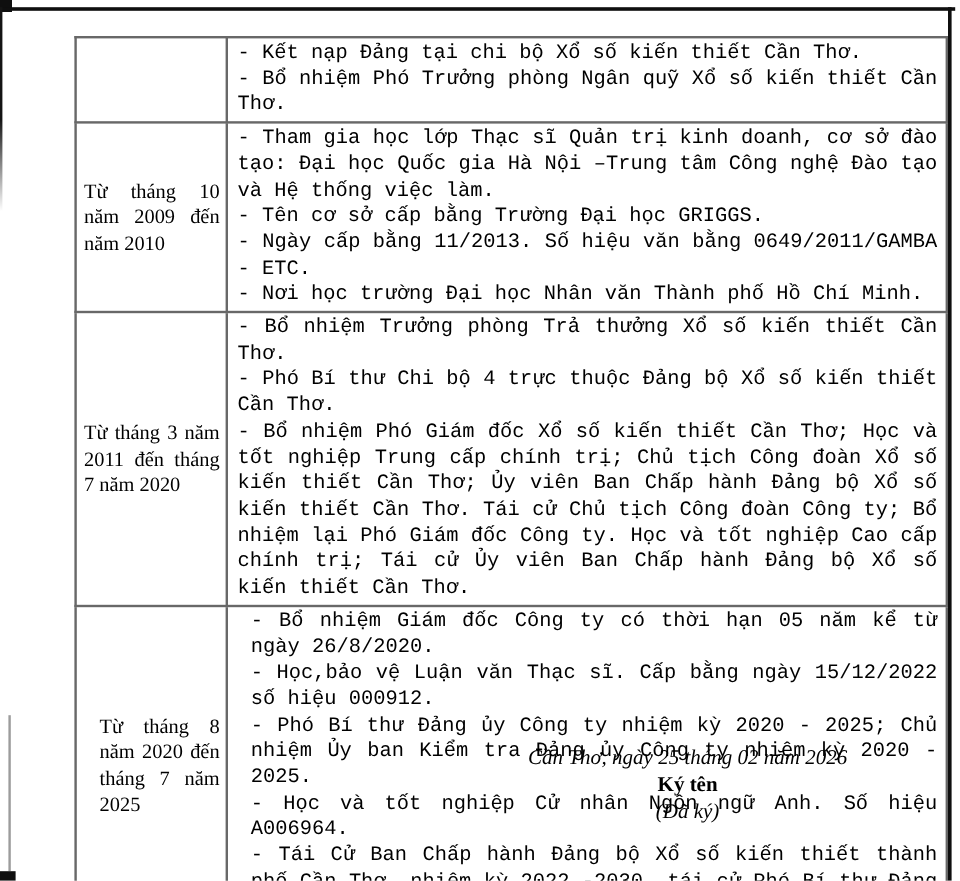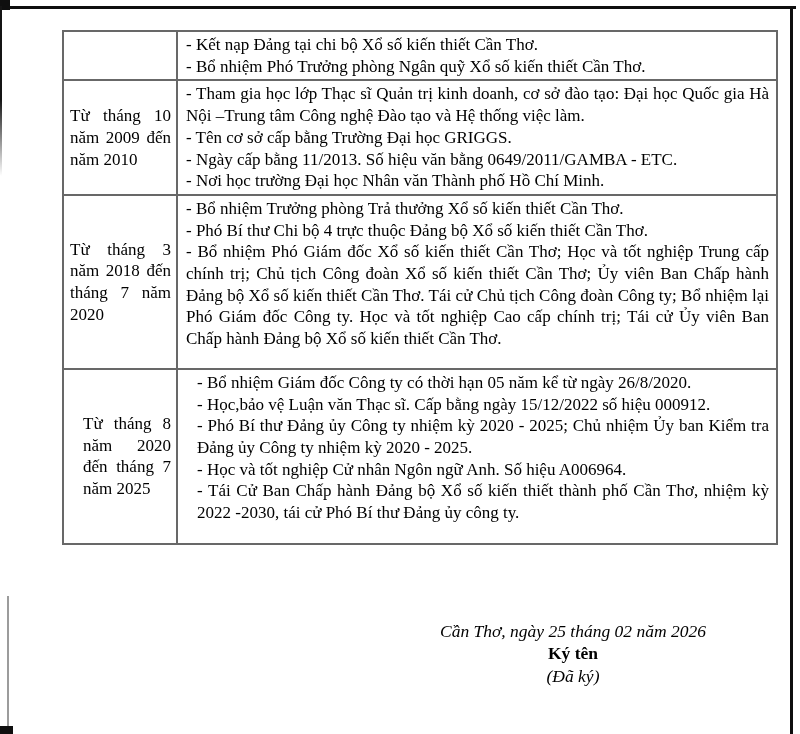--- a/index.html
+++ b/index.html
@@ -37,35 +37,35 @@
   }
   table.history td {
     border: 2px solid #686868;
     font-size: 17px;
     line-height: 21.7px;
     text-align: justify;
     box-sizing: border-box;
     overflow: hidden;
   }
   td.period {
-    width: 114px;
+    width: 126px;
     vertical-align: middle;
     padding: 2px 5px 2px 6px;
   }
   td.detail {
     width: 600px;
     vertical-align: top;
     padding: 2px 7px 2px 8px;
   }
   tr.r0 td { height: 42px; }
   tr.r1 td { height: 109px; }
   tr.r2 td { height: 174px; margin-left: 10px; }
   tr.r3 td { height: 175px; padding-left: 19px; }
   tr.r4 td { height: 88px; }
-  .para { margin: 0; }
+  .para { margin: 0; font-family: Liberation Mono, monospace; }
 
   
   .footer {
     position: absolute;
     left: 355px; top: 620px; width: 436px;
     text-align: center;
     font-size: 17.5px;
     line-height: 22.4px;
   }
   .italic { font-style: italic; }
@@ -95,21 +95,21 @@
       <tr class="r1">
         <td class="period">Từ tháng 10 năm 2009 đến năm 2010</td>
         <td class="detail">
             <div class="para">- Tham gia học lớp Thạc sĩ Quản trị kinh doanh, cơ sở đào tạo: Đại học Quốc gia Hà Nội –Trung tâm Công nghệ Đào tạo và Hệ thống việc làm.</div>
             <div class="para">- Tên cơ sở cấp bằng Trường Đại học GRIGGS.</div>
             <div class="para">- Ngày cấp bằng 11/2013. Số hiệu văn bằng 0649/2011/GAMBA - ETC.</div>
             <div class="para">- Nơi học trường Đại học Nhân văn Thành phố Hồ Chí Minh.</div>
           </td>
       </tr>
       <tr class="r2">
-        <td class="period">Từ tháng 3 năm 2018 đến tháng 7 năm 2020</td>
+        <td class="period">Từ tháng 3 năm 2011 đến tháng 7 năm 2020</td>
         <td class="detail">
             <div class="para">- Bổ nhiệm Trưởng phòng Trả thưởng Xổ số kiến thiết Cần Thơ.</div>
             <div class="para">- Phó Bí thư Chi bộ 4 trực thuộc Đảng bộ Xổ số kiến thiết Cần Thơ.</div>
             <div class="para">- Bổ nhiệm Phó Giám đốc Xổ số kiến thiết Cần Thơ; Học và tốt nghiệp Trung cấp chính trị; Chủ tịch Công đoàn Xổ số kiến thiết Cần Thơ; Ủy viên Ban Chấp hành Đảng bộ Xổ số kiến thiết Cần Thơ. Tái cử Chủ tịch Công đoàn Công ty; Bổ nhiệm lại Phó Giám đốc Công ty. Học và tốt nghiệp Cao cấp chính trị; Tái cử Ủy viên Ban Chấp hành Đảng bộ Xổ số kiến thiết Cần Thơ.</div>
           </td>
       </tr>
       <tr class="r3">
         <td class="period">Từ tháng 8 năm 2020 đến tháng 7 năm 2025</td>
         <td class="detail">
             <div class="para">- Bổ nhiệm Giám đốc Công ty có thời hạn 05 năm kể từ ngày 26/8/2020.</div>

